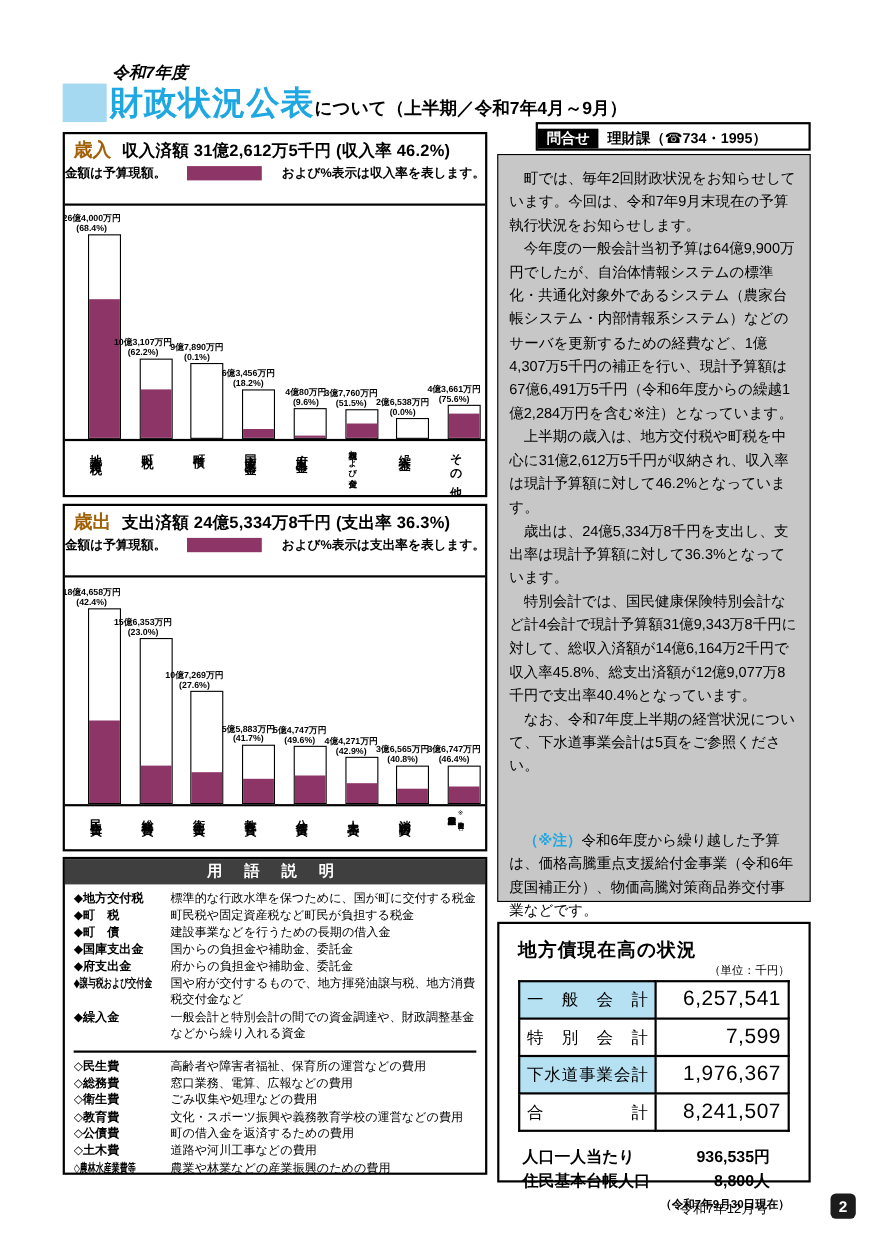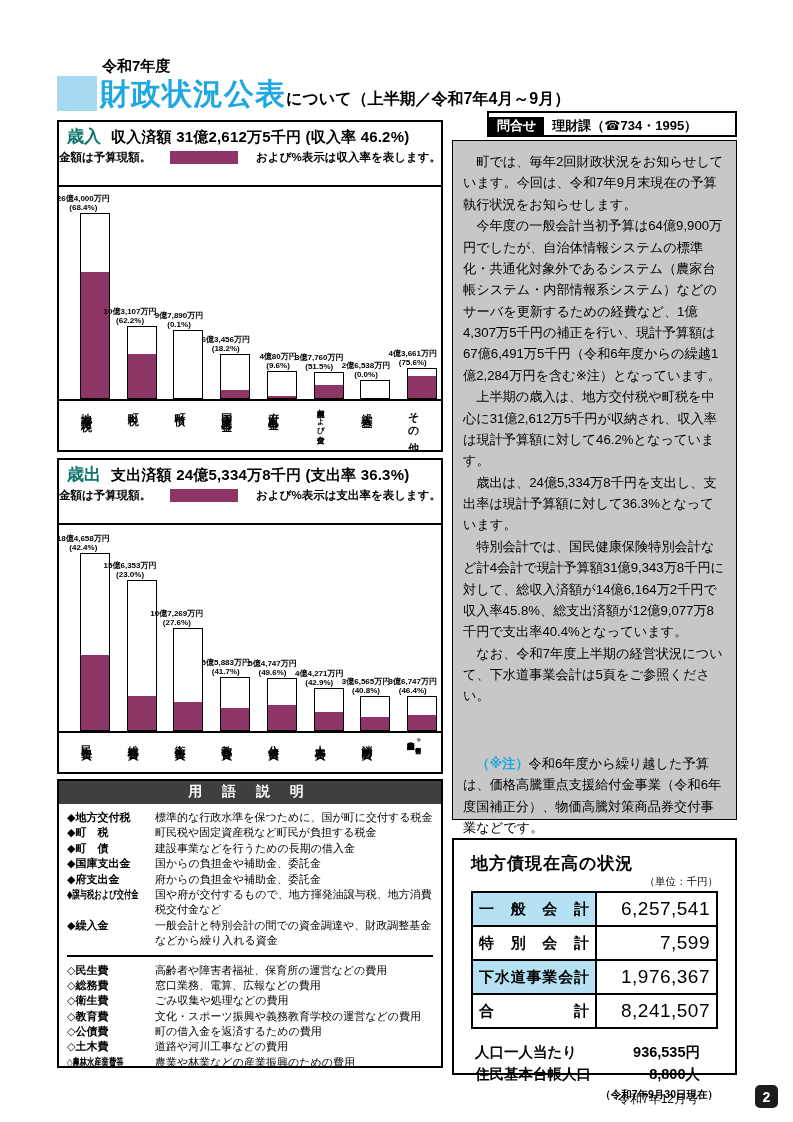--- a/index.html
+++ b/index.html
@@ -6,38 +6,38 @@
   html,body { margin:0; padding:0; }
   body {
     width:793px; height:1122px; position:relative; background:#ffffff;
     font-family:"Liberation Sans","DejaVu Sans",sans-serif; color:#000;
     overflow:hidden;
   }
   .abs { position:absolute; }
 
   
   .title-square { left:57px; top:76px; width:40px; height:35px; background:#a5d8f1; }
-  .fiscal-year  { left:102px; top:57px; font-size:15px; font-weight:bold; }
+  .fiscal-year  { left:102px; top:57px; font-size:15px; font-weight:bold;font-style:italic; }
   .main-title-row { left:100px; top:74px; white-space:nowrap; }
   .main-title  { color:#1ea7e0; font-size:30px; font-weight:bold; letter-spacing:1px; }
   .title-suffix { font-size:16px; font-weight:bold; }
 
   .contact-box { left:487px; top:111px; width:250px; height:26px; border:2px solid #000;
     display:flex; align-items:flex-end; box-sizing:border-box; background:#fff; }
   .contact-label { background:#000; color:#fff; font-weight:bold; font-size:13px;
     display:flex; align-items:center; padding:0 8px; }
   .contact-value { display:flex; align-items:center; padding:0 8px; font-size:13px; font-weight:bold; }
 
   
   .chart-box { left:57px; width:386px; border:2px solid #000; background:#fff; box-sizing:border-box; overflow:hidden; }
   #revenue-box { top:120px; height:332px; }
   #expenditure-box { top:458px; height:316px; }
   .chart-header { padding:3px 8px 0; }
   .chart-title-row { display:flex; align-items:baseline; gap:10px; white-space:nowrap; }
-  .chart-tag { color:#0f766e; font-size:17px; font-weight:bold; }
+  .chart-tag { color:#a16207; font-size:17px; font-weight:bold; }
   .chart-title { font-size:15px; font-weight:bold; letter-spacing:0.2px; }
   .chart-legend { display:flex; align-items:center; justify-content:space-between; gap:5px;
     font-size:11.5px; font-weight:bold; padding:2px 0 20px; border-bottom:2px solid #000; }
   .legend-swatch { width:68px; height:13px; background:#8e3568; }
 
   .plot { display:flex; align-items:flex-end; padding:0 4px; border-bottom:2px solid #000; }
   #revenue-box .plot { height:212px; }
   #expenditure-box .plot { height:206px; }
   .bar-col { flex:1; display:flex; flex-direction:column; align-items:flex-end; justify-content:flex-end; min-width:0; overflow:visible; }
   .bar-label { font-size:8px; font-weight:bold; text-align:center; line-height:1.2; white-space:nowrap; z-index:2; }
@@ -71,21 +71,21 @@
   .article-note { margin-top:46px !important; }
   .note-prefix { color:#1ea7e0; font-weight:bold; }
 
   
   .debt-box { left:452px; top:838px; width:285px; height:237px; border:2px solid #000;
     box-sizing:border-box; background:#fff; padding:12px 17px 0; }
   .debt-title { font-size:17px; font-weight:bold; letter-spacing:1px; }
   .debt-unit { text-align:right; font-size:10.5px; margin:0 0 2px; }
   table.debt { width:100%; border-collapse:collapse; }
   table.debt td { border:2px solid #000; font-size:15px; padding:5px 6px; }
-  table.debt .lbl { width:110px; font-weight:bold; text-align:justify; text-align-last:justify; }
+  table.debt .lbl { width:110px; font-weight:normal; text-align:justify; text-align-last:justify; }
   table.debt .lbl.hl { background:#b5e1f3; }
   table.debt .val { text-align:right; font-size:19px; letter-spacing:0.5px; }
   .debt-extra { margin-top:12px; font-size:14.5px; font-weight:bold; }
   .debt-extra .xrow { display:flex; justify-content:space-between; padding:0 18px 0 4px; line-height:1.55; }
   .as-of { text-align:right; font-size:10.5px; font-weight:bold; margin-top:2px; }
 
   
   .footer-issue { right:95px; top:1091px; font-size:12px; }
   .page-badge { right:15px; top:1085px; width:23px; height:23px; background:#1c1c1c; color:#fff;
     border-radius:5px; display:flex; align-items:center; justify-content:center;

